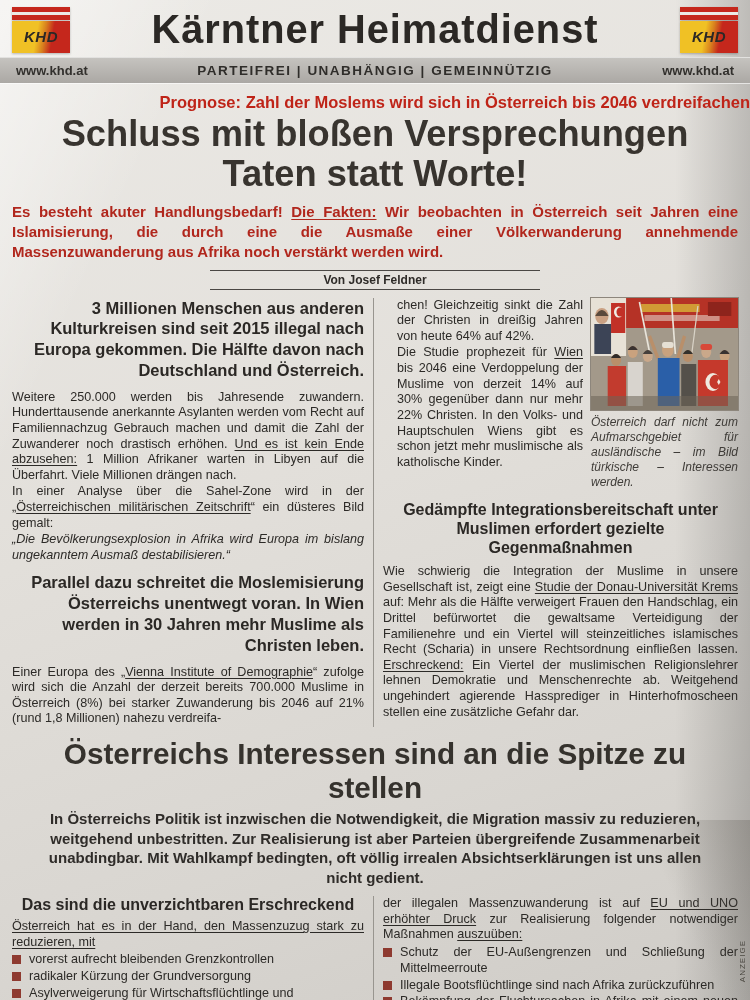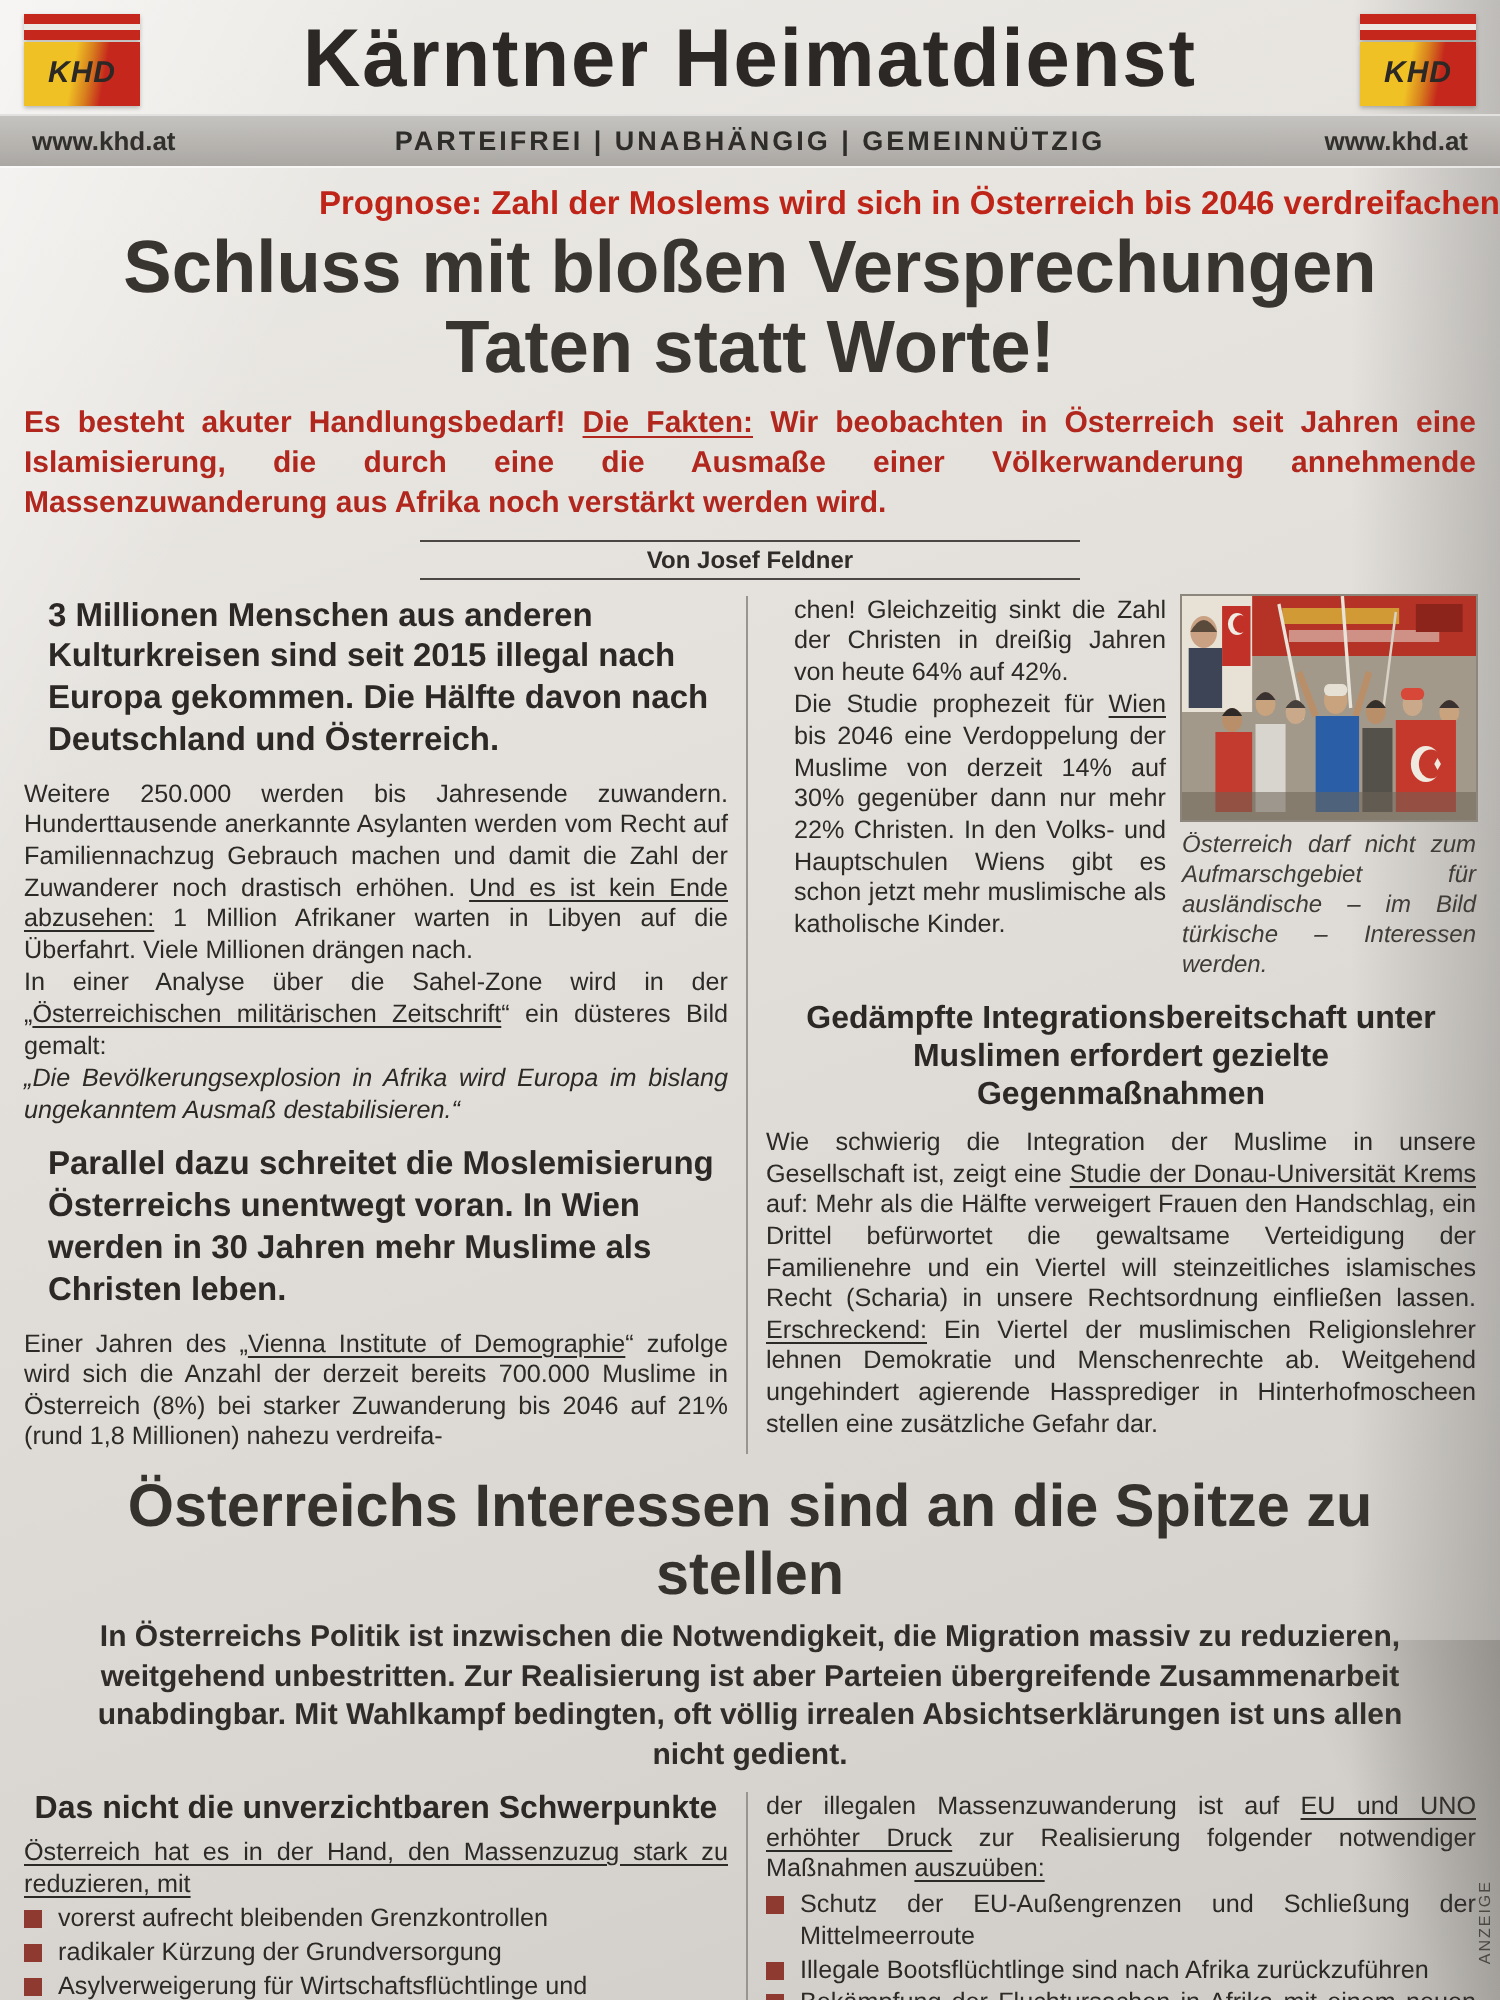--- a/index.html
+++ b/index.html
@@ -47,21 +47,21 @@
   
   .article-top{display:flex;margin:8px 12px 0 12px;}
   .col1{width:352px;flex:0 0 auto;padding-right:9px;border-right:1px solid #98958f;}
   .right-wrap{flex:1;padding-left:9px;min-width:0;}
   .right-top{display:flex;margin-left:14px;}
   .col2{width:186px;flex:0 0 auto;padding-right:8px;}
   .photo-col{flex:1;min-width:0;}
   p{margin:0;}
   .body{font-size:12.6px;line-height:1.24;text-align:justify;color:#2c2a27;}
   .body + .body{margin-top:1px;}
-  .lead{font-weight:bold;font-size:16.5px;line-height:1.26;color:#2b2825;padding-left:12px;text-align:left;}
+  .lead{font-weight:bold;font-size:16.5px;line-height:1.26;color:#2b2825;padding-left:12px;text-align:right;}
   .col1 .lead + .body{margin-top:9px;}
   .col1 .body + .lead{margin-top:9px;}
   .u{text-decoration:underline;text-underline-offset:2px;}
   .it{font-style:italic;}
   .photo-frame{width:100%;height:112px;display:block;background:#a89a88;box-shadow:0 0 0 1px #8d867c;}
   .caption{margin-top:5px;font-style:italic;font-size:12px;line-height:1.25;color:#3f3c38;text-align:justify;}
   .right-heading{margin-top:10px;font-weight:bold;font-size:16px;line-height:1.2;text-align:center;color:#2b2825;}
   .right-para{margin-top:7px;}
 
   
@@ -109,21 +109,21 @@
   <p class="lead-intro"><span>Es besteht akuter Handlungsbedarf! </span><span class="u">Die Fakten:</span><span> Wir beobachten in Österreich seit Jahren eine Islamisierung, die durch eine die Ausmaße einer Völkerwanderung annehmende Massenzuwanderung aus Afrika noch verstärkt werden wird.</span></p>
   <div class="byline-box">Von Josef Feldner</div>
 
   <div class="article-top">
     <div class="col1">
       <p class="lead">3 Millionen Menschen aus anderen Kulturkreisen sind seit 2015 illegal nach Europa gekommen. Die Hälfte davon nach Deutschland und Österreich.</p>
       <p class="body"><span>Weitere 250.000 werden bis Jahresende zuwandern. Hunderttausende anerkannte Asylanten werden vom Recht auf Familiennachzug Gebrauch machen und damit die Zahl der Zuwanderer noch drastisch erhöhen. </span><span class="u">Und es ist kein Ende abzusehen:</span><span> 1 Million Afrikaner warten in Libyen auf die Überfahrt. Viele Millionen drängen nach.</span></p>
       <p class="body"><span>In einer Analyse über die Sahel-Zone wird in der „</span><span class="u">Österreichischen militärischen Zeitschrift</span><span>“ ein düsteres Bild gemalt:</span></p>
       <p class="body it">„Die Bevölkerungsexplosion in Afrika wird Europa im bislang ungekanntem Ausmaß destabilisieren.“</p>
       <p class="lead">Parallel dazu schreitet die Moslemisierung Österreichs unentwegt voran. In Wien werden in 30 Jahren mehr Muslime als Christen leben.</p>
-      <p class="body"><span>Einer Jahren des „</span><span class="u">Vienna Institute of Demographie</span><span>“ zufolge wird sich die Anzahl der derzeit bereits 700.000 Muslime in Österreich (8%) bei starker Zuwanderung bis 2046 auf 21% (rund 1,8 Millionen) nahezu verdreifa-</span></p>
+      <p class="body"><span>Einer Europa des „</span><span class="u">Vienna Institute of Demographie</span><span>“ zufolge wird sich die Anzahl der derzeit bereits 700.000 Muslime in Österreich (8%) bei starker Zuwanderung bis 2046 auf 21% (rund 1,8 Millionen) nahezu verdreifa-</span></p>
     </div>
 
     <div class="right-wrap">
       <div class="right-top">
         <div class="col2">
           <p class="body">chen! Gleichzeitig sinkt die Zahl der Christen in dreißig Jahren von heute 64% auf 42%.</p>
           <p class="body"><span>Die Studie prophezeit für </span><span class="u">Wien</span><span> bis 2046 eine Verdoppelung der Muslime von derzeit 14% auf 30% gegenüber dann nur mehr 22% Christen. In den Volks- und Hauptschulen Wiens gibt es schon jetzt mehr muslimische als katholische Kinder.</span></p>
         </div>
         <div class="photo-col">
           <svg class="photo-frame" viewBox="0 0 176 112" preserveAspectRatio="none">
@@ -174,21 +174,21 @@
       <h3 class="right-heading" style="margin:10px 0 0 0;">Gedämpfte Integrationsbereitschaft unter Muslimen erfordert gezielte Gegenmaßnahmen</h3>
       <p class="body right-para"><span>Wie schwierig die Integration der Muslime in unsere Gesellschaft ist, zeigt eine </span><span class="u">Studie der Donau-Universität Krems</span><span> auf: Mehr als die Hälfte verweigert Frauen den Handschlag, ein Drittel befürwortet die gewaltsame Verteidigung der Familienehre und ein Viertel will steinzeitliches islamisches Recht (Scharia) in unsere Rechtsordnung einfließen lassen. </span><span class="u">Erschreckend:</span><span> Ein Viertel der muslimischen Religionslehrer lehnen Demokratie und Menschenrechte ab. Weitgehend ungehindert agierende Hassprediger in Hinterhofmoscheen stellen eine zusätzliche Gefahr dar.</span></p>
     </div>
   </div>
 
   <div class="section-mid">
     <h2 class="mid-headline" style="margin:0;">Österreichs Interessen sind an die Spitze zu stellen</h2>
     <p class="mid-sub">In Österreichs Politik ist inzwischen die Notwendigkeit, die Migration massiv zu reduzieren, weitgehend unbestritten. Zur Realisierung ist aber Parteien übergreifende Zusammenarbeit unabdingbar. Mit Wahlkampf bedingten, oft völlig irrealen Absichtserklärungen ist uns allen nicht gedient.</p>
     <div class="mid-cols">
       <div class="mid-left">
-        <h3 class="mid-col-heading" style="margin:0 0 5px 0;">Das nicht die unverzichtbaren Schwerpunkte</h3>
+        <h3 class="mid-col-heading" style="margin:0 0 5px 0;">Das sind die unverzichtbaren Erschreckend</h3>
         <p class="body u">Österreich hat es in der Hand, den Massenzuzug stark zu reduzieren, mit</p>
         <ul class="bullets">
           <li>
               <span class="sq"></span>
               <span class="btxt">vorerst aufrecht bleibenden Grenzkontrollen</span>
             </li>
           <li>
               <span class="sq"></span>
               <span class="btxt">radikaler Kürzung der Grundversorgung</span>
             </li>

